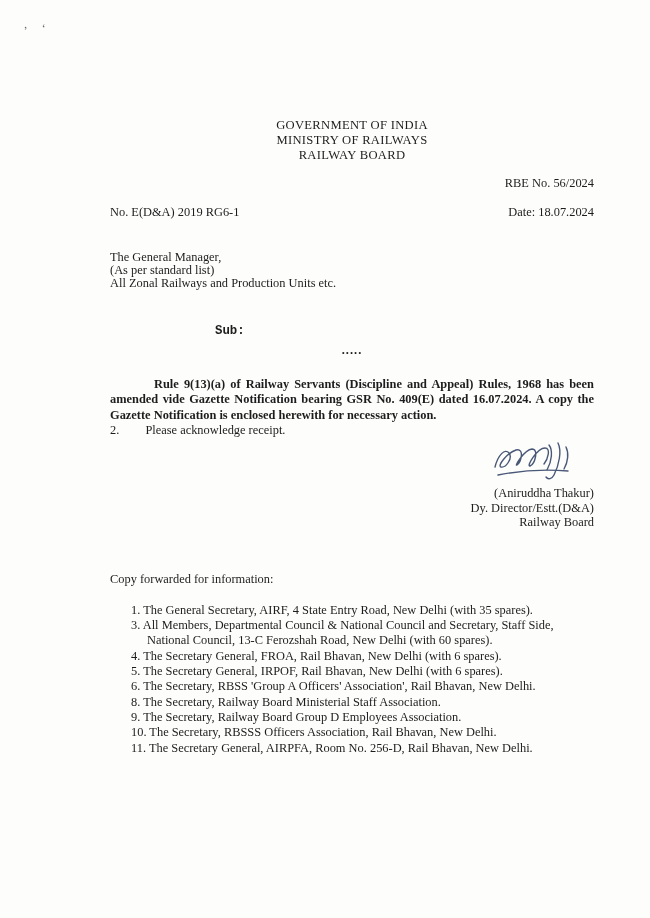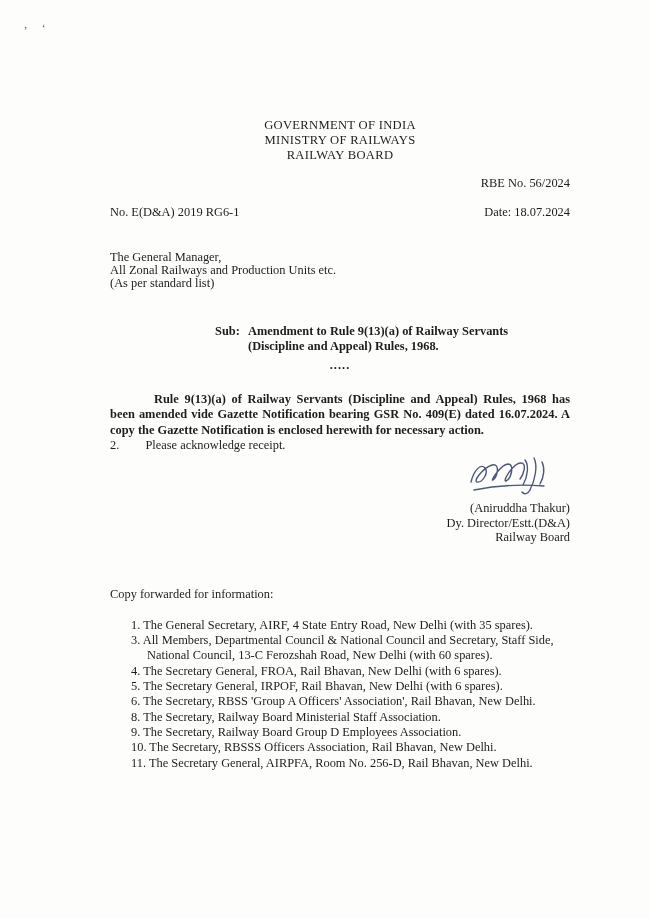--- a/index.html
+++ b/index.html
@@ -20,21 +20,21 @@
     top: 22px;
     left: 24px;
     font-size: 12px;
     color: #6b6b6b;
     letter-spacing: 6px;
     transform: rotate(-8deg);
   }
   .content {
     position: absolute;
     left: 110px;
-    right: 80px;
+    right: 56px;
     top: 0;
   }
   .letterhead {
     margin-top: 118px;
     text-align: center;
     line-height: 15px;
     font-size: 12.6px;
     letter-spacing: 0.3px;
   }
   .rbe-line {
@@ -51,21 +51,21 @@
     margin-top: 31px;
     line-height: 13.2px;
   }
   .subject {
     margin-top: 33px;
     margin-left: 105px;
     display: flex;
     font-weight: bold;
     line-height: 15px;
   }
-  .subject-label { width: 33px; flex: none; }
+  .subject-label { width: 33px; flex: none; font-family: Liberation Mono, monospace; }
   .subject-text { max-width: 300px; }
   .dots {
     margin-top: 4px;
     text-align: center;
     font-weight: bold;
     letter-spacing: 1px;
   }
   .para-1 {
     margin-top: 19px;
     text-indent: 44px;
@@ -114,27 +114,26 @@
 
     <div class="rbe-line">RBE No. 56/2024</div>
 
     <div class="ref-row">
       <span>No. E(D&amp;A) 2019 RG6-1</span>
       <span>Date: 18.07.2024</span>
     </div>
 
     <div class="addressee">
       <div>The General Manager,</div>
+      <div>(As per standard list)</div>
       <div>All Zonal Railways and Production Units etc.</div>
-      <div>(As per standard list)</div>
     </div>
 
     <div class="subject">
       <span class="subject-label">Sub:</span>
-      <span class="subject-text">Amendment to Rule 9(13)(a) of Railway Servants (Discipline and Appeal) Rules, 1968.</span>
     </div>
 
     <div class="dots">.....</div>
 
     <p class="para-1">Rule 9(13)(a) of Railway Servants (Discipline and Appeal) Rules, 1968 has been amended vide Gazette Notification bearing GSR No. 409(E) dated 16.07.2024. A copy the Gazette Notification is enclosed herewith for necessary action.</p>
 
     <p class="para-2">
       <span class="para-num">2.</span>
       <span class="para-text">Please acknowledge receipt.</span>
     </p>

